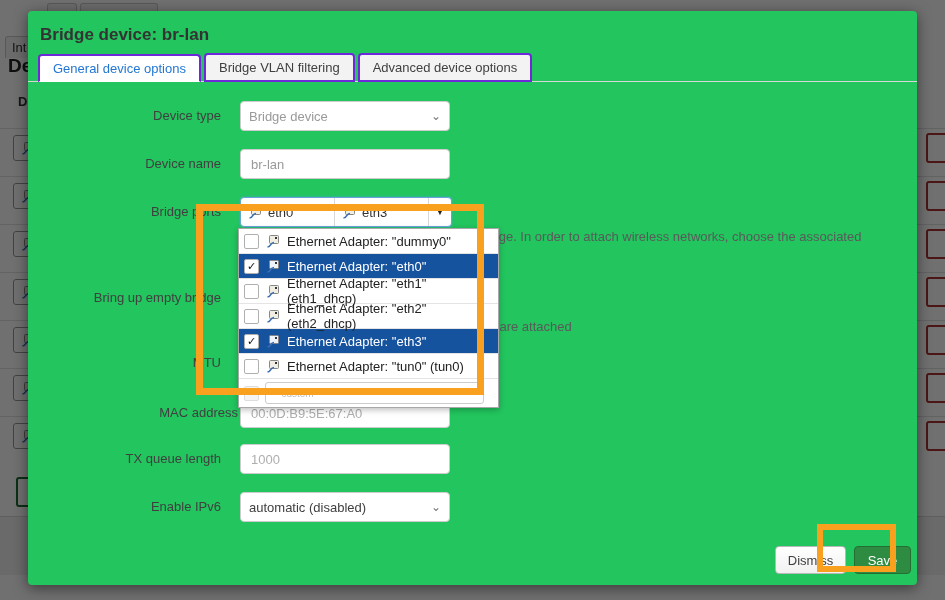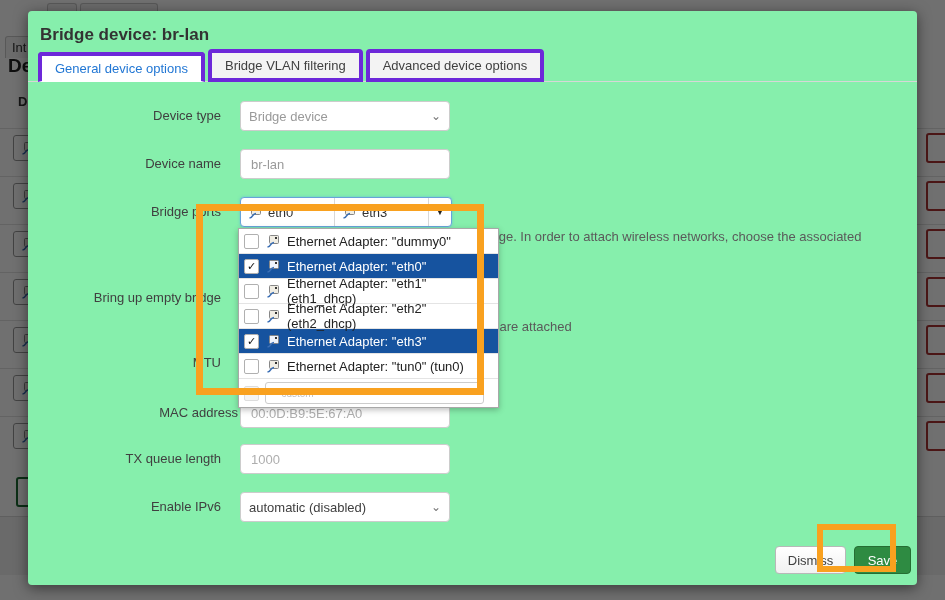--- a/index.html
+++ b/index.html
@@ -14,24 +14,24 @@
   .bg-rowline{position:absolute;left:0;width:945px;height:1px;background:#e2e2e2;}
   .bg-iconbox{position:absolute;left:13px;width:27px;height:24px;border:1px solid #9a9a9a;border-radius:3px;background:#fdfdfd;display:flex;align-items:center;justify-content:center;}
   .bg-delete{position:absolute;left:926px;width:40px;height:26px;border:2px solid #a33;border-radius:3px;background:#fff;}
   .bg-addbtn{position:absolute;left:16px;top:477px;width:90px;height:26px;border:2px solid #1c6b34;border-radius:3px;background:#fff;}
   .bg-footline{position:absolute;left:0;top:516px;width:945px;height:1px;background:#d8d8d8;}
   .bg-footpanel{position:absolute;left:0;top:517px;width:945px;height:58px;background:#f2f2f2;}
 
   #dim{position:absolute;inset:0;background:rgba(0,0,0,0.56);z-index:5;}
 
   
-  #modal{position:absolute;left:28px;top:11px;width:889px;height:574px;background:#86efac;border-radius:4px;box-shadow:0 3px 14px rgba(0,0,0,0.5);z-index:10;}
+  #modal{position:absolute;left:28px;top:11px;width:889px;height:574px;background:#22c55e;border-radius:4px;box-shadow:0 3px 14px rgba(0,0,0,0.5);z-index:10;}
   .modal-title{position:absolute;left:12px;top:14px;font-size:17px;font-weight:bold;color:#333;}
   .tabbar{position:absolute;left:0;top:46px;width:100%;height:25px;border-bottom:1px solid #d7d7d7;box-sizing:border-box;padding-left:10px;display:flex;align-items:flex-end;}
-  .tab{font-size:13px;padding:5px 13px;border:4px solid #6d28d9;border-radius:4px 4px 0 0;margin-right:3px;margin-bottom:-1px;background:#f3f3f3;color:#404040;cursor:pointer;white-space:nowrap;}
+  .tab{font-size:13px;padding:5px 13px;border:2px solid #6d28d9;border-radius:4px 4px 0 0;margin-right:3px;margin-bottom:-1px;background:#f3f3f3;color:#404040;cursor:pointer;white-space:nowrap;}
   .tab.active{background:#fff;color:#2277d4;border-bottom:1px solid #fff;}
 
   .flabel{position:absolute;left:0;width:193px;text-align:right;font-size:13px;color:#404040;white-space:nowrap;}
   .ctrl{position:absolute;left:212px;width:210px;height:30px;border:1px solid #ccc;border-radius:4px;background:#fff;box-sizing:border-box;font-size:13px;color:#404040;display:flex;align-items:center;padding:0 8px;}
   .ctrl.gray{color:#9a9a9a;}
   .ctrl input{border:none;outline:none;width:100%;font-size:13px;color:#9a9a9a;font-family:inherit;background:transparent;}
   .ctrl input::placeholder{color:#aeaeae;opacity:1;}
   .chev{margin-left:auto;color:#777;font-size:12px;}
   .help{position:absolute;left:212px;width:648px;font-size:13px;line-height:16px;color:#5a5a5a;}
 

